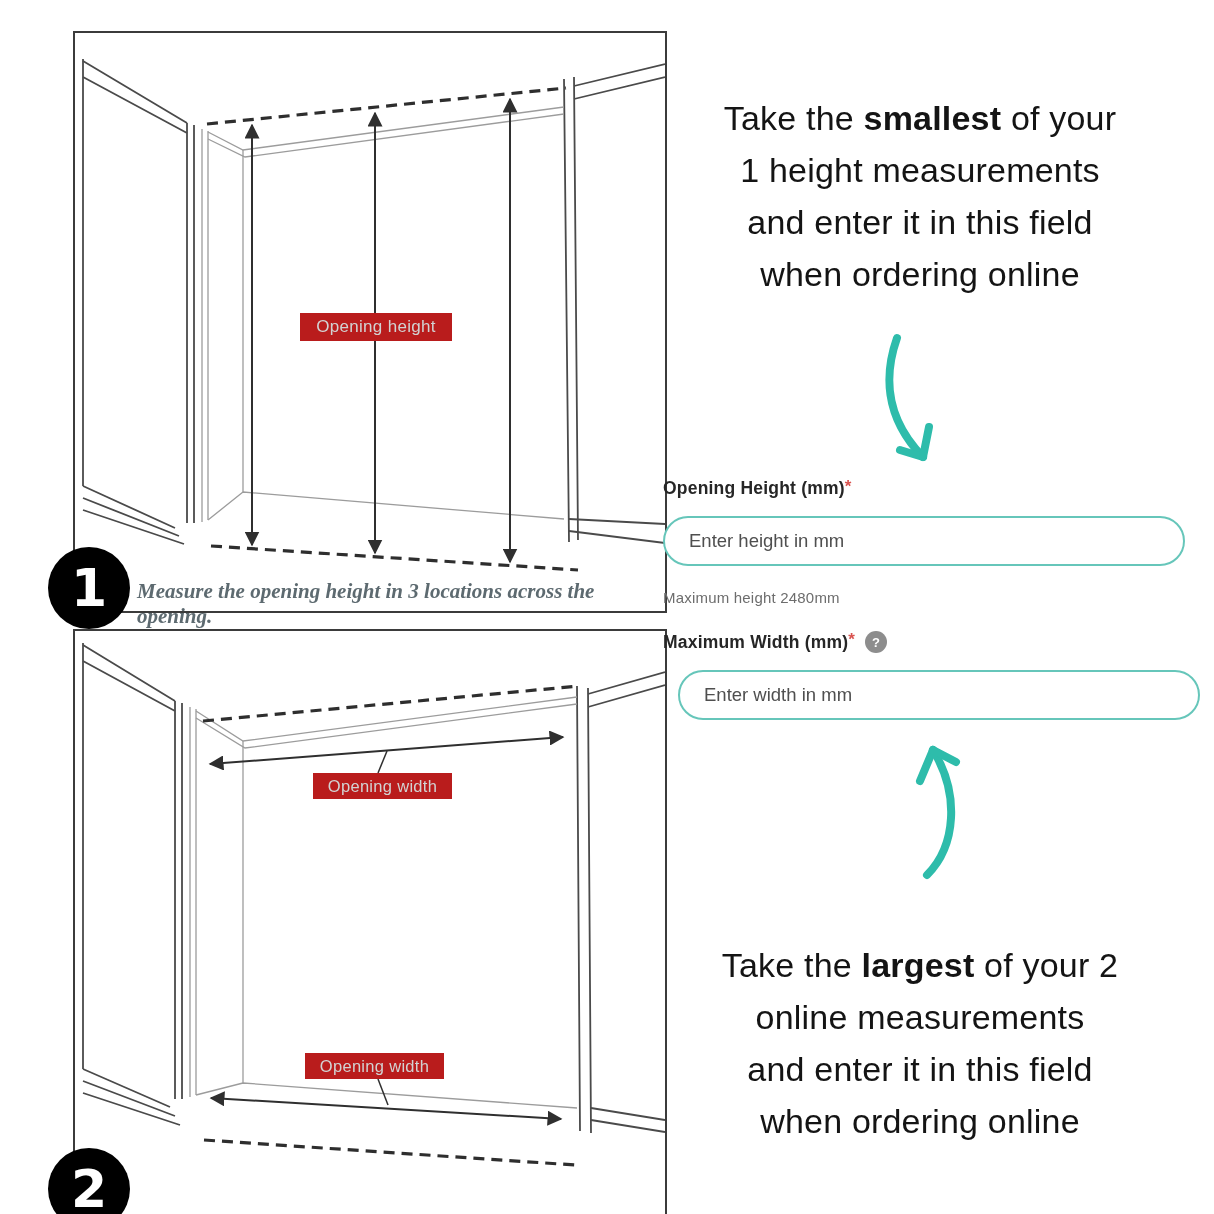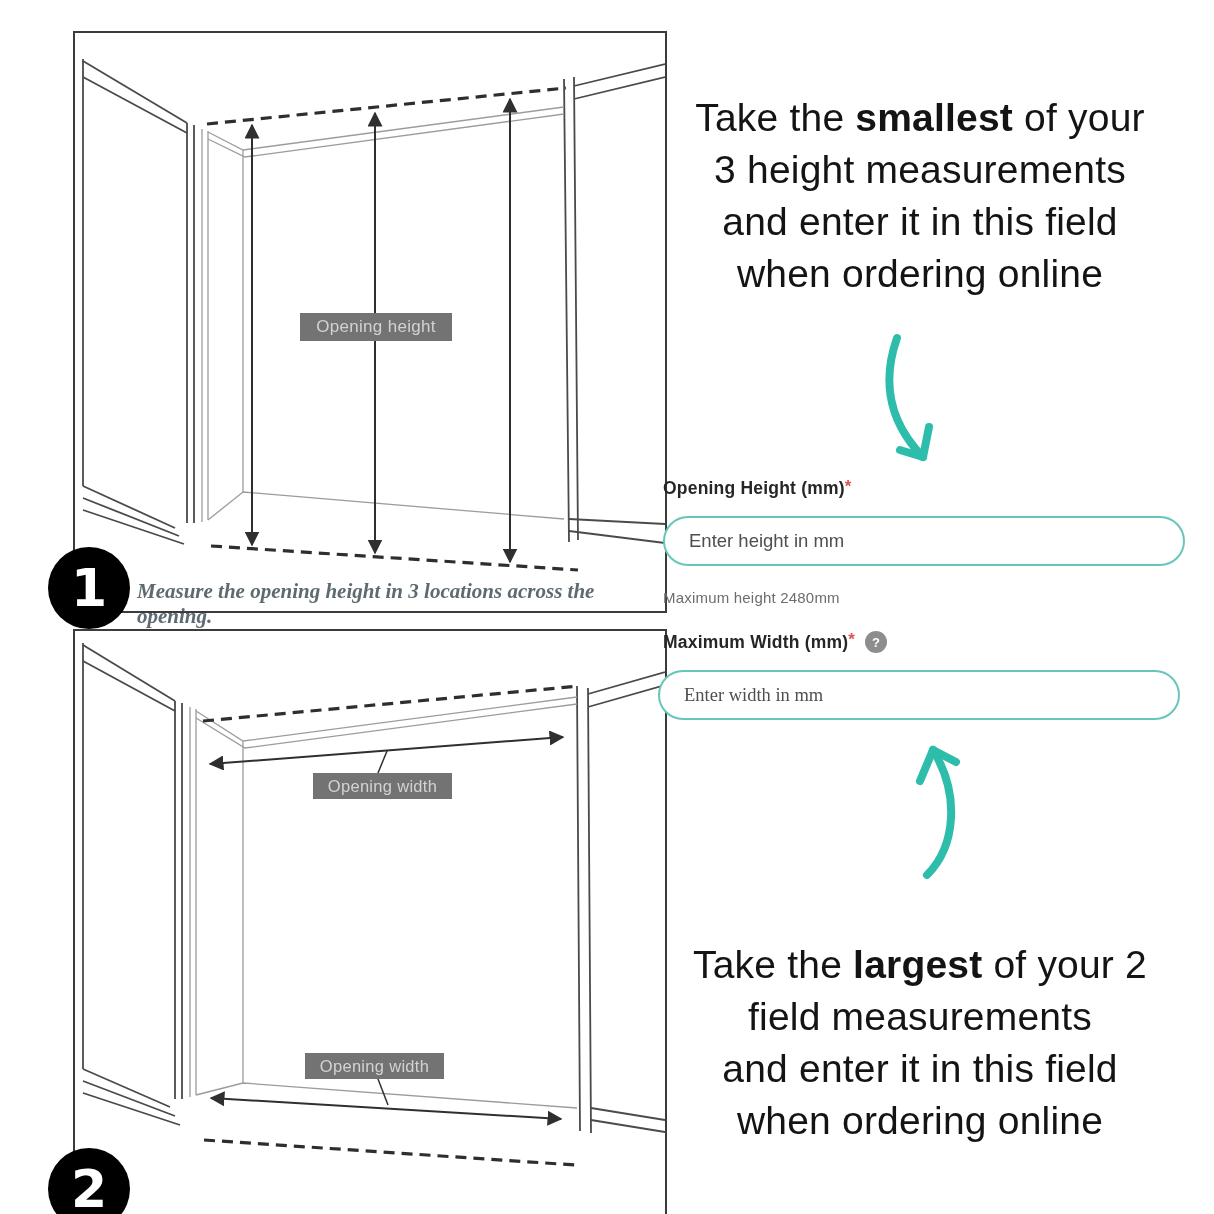--- a/index.html
+++ b/index.html
@@ -4,33 +4,33 @@
 <style>
   html,body{margin:0;padding:0;background:#ffffff;}
   body{width:1214px;height:1214px;position:relative;overflow:hidden;
        font-family:"Liberation Sans", sans-serif;color:#1c1c1c;}
 
   
   .panel{position:absolute;border:2px solid #3b3b3b;background:#ffffff;box-sizing:border-box;}
   .panel1{left:33px;top:15px;width:594px;height:582px;}
   .panel2{left:33px;top:613px;width:594px;height:588px;}
   .diagram{position:absolute;left:0;top:0;}
-  .diag-label{position:absolute;background:#737373;color:#d2d2d2;
+  .diag-label{position:absolute;background:#b91c1c;color:#d2d2d2;
       font-size:17px;letter-spacing:.3px;display:flex;align-items:center;justify-content:center;
       font-family:"Liberation Sans", sans-serif;}
   .caption{position:absolute;left:62px;right:12px;margin:0;
       font-family:"Liberation Serif", serif;font-style:italic;font-weight:600;
       font-size:21px;color:#5d6a70;}
   .badge{position:absolute;width:82px;height:82px;border-radius:50%;background:#000000;
       color:#ffffff;display:flex;align-items:center;justify-content:center;
       font-family:"DejaVu Sans", sans-serif;font-weight:bold;font-size:52px;z-index:5;}
 
   
   .instr{position:absolute;left:656px;width:528px;text-align:center;
-      font-size:39px;line-height:52px;letter-spacing:.2px;color:#141414;}
+      font-size:34px;line-height:52px;letter-spacing:.2px;color:#141414;}
   .instr b{font-weight:700;}
   .instr-top{top:92px;}
   .instr-bottom{top:902px;margin-top:37px;}
   .teal-arrow{position:absolute;}
   .field-label-row{position:absolute;display:flex;align-items:center;
       font-size:17.5px;font-weight:bold;color:#262626;letter-spacing:.2px;}
   .req{color:#d9534f;font-size:17px;font-weight:bold;transform:translateY(-2px);}
   .qicon{width:22px;height:22px;border-radius:50%;background:#8d8d8d;color:#ffffff;
       display:flex;align-items:center;justify-content:center;font-size:13px;font-weight:bold;
       margin-left:10px;cursor:pointer;}
@@ -115,21 +115,21 @@
       <path d="M303,448 L313,474" stroke-width="1.5"></path>
     </g>
   </svg>
   <div class="diag-label" style="left:238px;top:142px;width:139px;height:26px;font-size:16.5px;">Opening width</div>
   <div class="diag-label" style="left:230px;top:422px;width:139px;height:26px;font-size:16.5px;">Opening width</div>
   <div class="badge" style="left:-27px;top:517px;">2</div>
 </figure>
 
 <div class="instr instr-top">
   <div><span>Take the </span><b>smallest</b><span> of your</span></div>
-  <div><span>3 height measurements</span></div>
+  <div><span>1 height measurements</span></div>
   <div><span>and enter it in this field</span></div>
   <div><span>when ordering online</span></div>
 </div>
 
 <svg class="teal-arrow" style="left:880px;top:330px;" width="110" height="140" viewBox="0 0 110 140">
   <g stroke="#2ebcab" stroke-width="8" fill="none" stroke-linecap="round" stroke-linejoin="round">
     <path d="M17,8 C5,42 3,86 43,127"></path>
     <path d="M43,127 L20,120"></path>
     <path d="M43,127 L49,97"></path>
   </g>
@@ -140,28 +140,28 @@
   <span class="req">*</span>
 </div>
 <input class="pill-input" style="left: 663px; top: 516px;" type="text" placeholder="Enter height in mm">
 <div class="helper" style="left:663px;top:577px;margin-top:12px;">Maximum height 2480mm</div>
 
 <div class="field-label-row" style="left:663px;top:631px;">
   <span>Maximum Width (mm)</span>
   <span class="req">*</span>
   <span class="qicon">?</span>
 </div>
-<input class="pill-input" style="left: 658px; top: 670px; font-family: Liberation Serif, serif;" type="text" placeholder="Enter width in mm">
+<input class="pill-input" style="left: 678px; top: 670px;" type="text" placeholder="Enter width in mm">
 
 <svg class="teal-arrow" style="left:892px;top:736px;" width="95" height="152" viewBox="0 0 95 152">
   <g stroke="#2ebcab" stroke-width="8" fill="none" stroke-linecap="round" stroke-linejoin="round">
     <path d="M35,139 C64,110 68,58 41,14"></path>
     <path d="M41,14 L28,45"></path>
     <path d="M41,14 L64,26"></path>
   </g>
 </svg>
 
 <div class="instr instr-bottom">
   <div><span>Take the </span><b>largest</b><span> of your 2</span></div>
-  <div><span>field measurements</span></div>
+  <div><span>online measurements</span></div>
   <div><span>and enter it in this field</span></div>
   <div><span>when ordering online</span></div>
 </div>
 
 </body></html>

